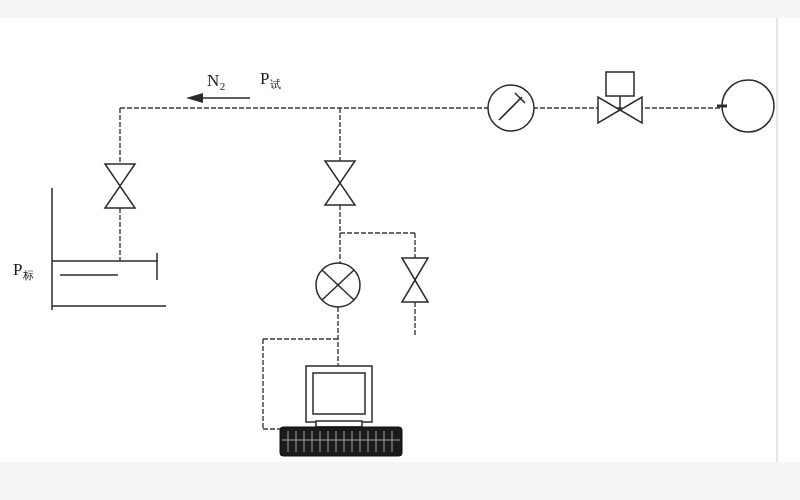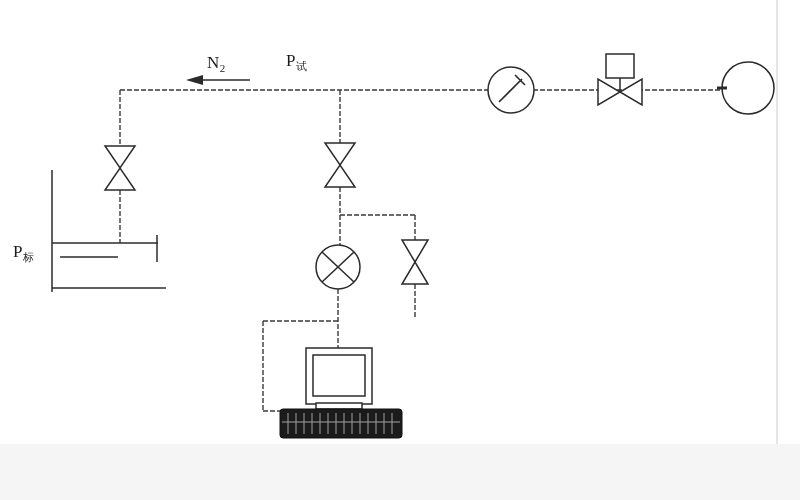--- a/index.html
+++ b/index.html
@@ -2,20 +2,21 @@
 <html><head>
 <meta charset="utf-8">
 <style>
   html,body{margin:0;padding:0;background:#f5f5f5;}
   .stage{
     position:relative;
     width:800px;height:444px;
     background:#ffffff;
     overflow:hidden;
     font-family:"Liberation Serif", serif;
+    margin-top:18px;
   }
   svg{position:absolute;left:0;top:0;}
   .pipe{stroke:#3a3a3a;stroke-width:1.4;fill:none;stroke-dasharray:5 2;}
   .part{stroke:#2b2b2b;stroke-width:1.5;fill:#ffffff;}
   .solid{stroke:#2b2b2b;stroke-width:1.5;fill:none;}
   .lbl{
     position:absolute;
     color:#1a1a1a;
     font-size:17px;
     letter-spacing:0.5px;
@@ -119,19 +120,19 @@
         <line x1="376" y1="413" x2="376" y2="434"></line>
         <line x1="384" y1="413" x2="384" y2="434"></line>
         <line x1="392" y1="413" x2="392" y2="434"></line>
         <line x1="282" y1="422" x2="400" y2="422"></line>
       </g>
     </g>
   </svg>
 
   <div class="lbl" style="left:207px;top:53px;"><span>N</span><sub>2</sub></div>
 
-  <div class="lbl" style="left:286px;top:51px;"><span>P</span><sub>试</sub></div>
+  <div class="lbl" style="left:260px;top:51px;"><span>P</span><sub>试</sub></div>
 
   <div class="lbl" style="left:13px;top:242px;"><span>P</span><sub>标</sub></div>
 
   <div class="artifact" style="left:776px;top:0;width:2px;height:465px;"></div>
 
 </div>
 
 </body></html>

